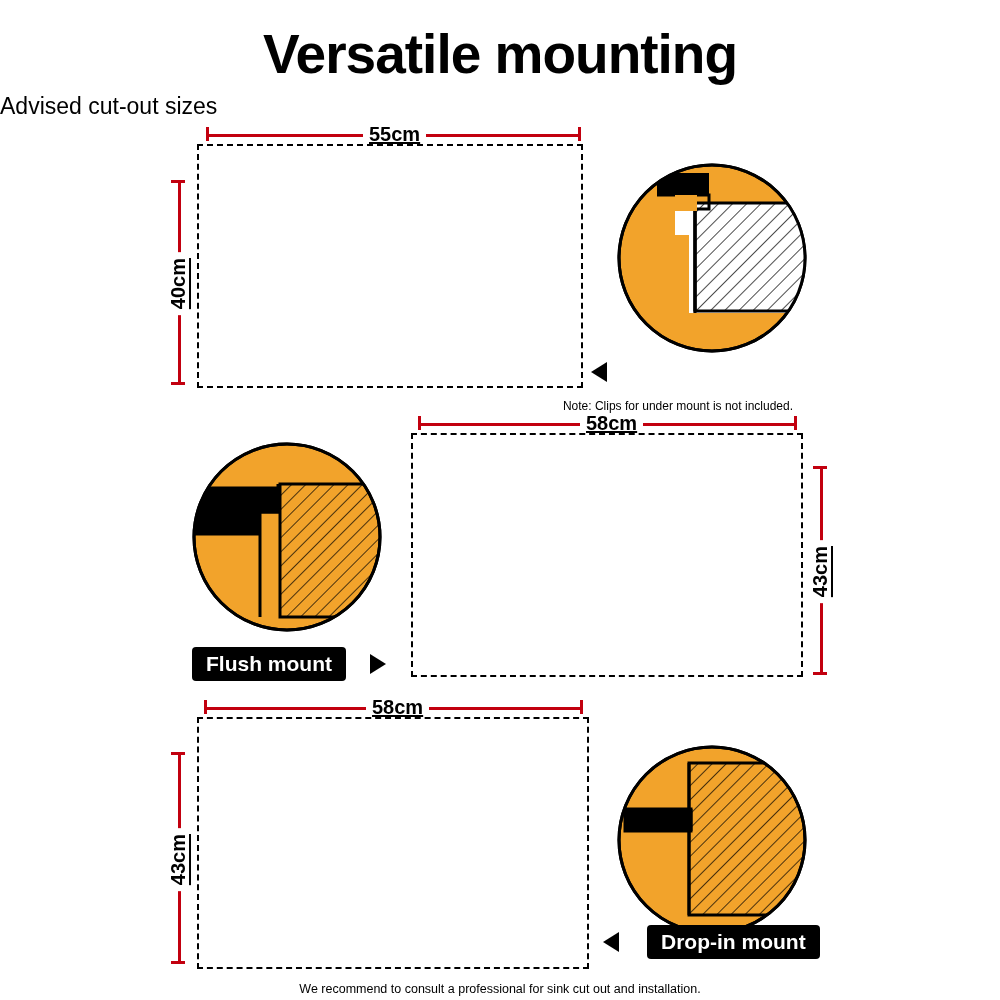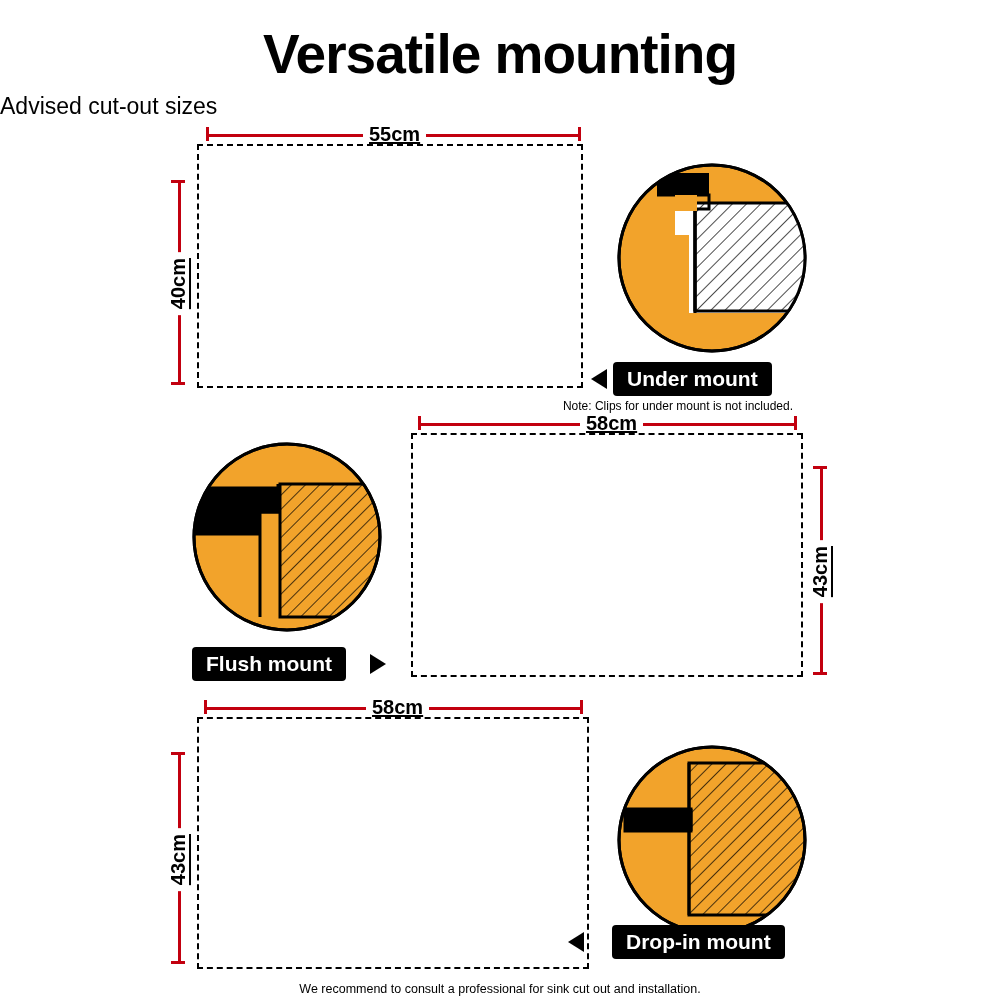--- a/index.html
+++ b/index.html
@@ -176,21 +176,20 @@
       <rect x="40" y="10" width="52" height="22" fill="#000000"></rect>
       <path d="M40,32 L92,32 L92,46 L78,46 L78,150" fill="none" stroke="#000" stroke-width="3"></path>
       <rect x="58" y="32" width="22" height="16" fill="#F2A32B"></rect>
     </g>
     <circle cx="95" cy="95" r="93" fill="none" stroke="#000" stroke-width="3"></circle>
   </svg>
 </div>
 
 <div class="callout" style="left:591px; top:362px;">
   <div class="arrow-left"></div>
-  <div class="tag">Under mount</div>
 </div>
 
 <div class="note-clip" style="right:207px; top:399px;margin-left:40px;">Note: Clips for under mount is not included.</div>
 
 <div class="cutout" style="left:411px; top:433px; width:392px; height:244px;"></div>
 
 <div class="dim-line-h" style="left:418px; top:423px; width:379px;"></div>
 <div class="dim-cap-h" style="left:418px; top:416px;"></div>
 <div class="dim-cap-h" style="left:794px; top:416px;"></div>
 <div class="dim-label" style="left:580px; top:413px;">58cm</div>
@@ -254,18 +253,18 @@
       <path d="M72,18 L190,18 L190,170 L72,170 Z" fill="url(#hatchDM)" stroke="#000" stroke-width="3"></path>
       <path d="M72,18 L72,170" fill="none" stroke="#000" stroke-width="3"></path>
 
       <rect x="8" y="64" width="66" height="22" fill="#000000" stroke="#000" stroke-width="3"></rect>
       <path d="M74,64 L74,86" fill="none" stroke="#000" stroke-width="3"></path>
     </g>
     <circle cx="95" cy="95" r="93" fill="none" stroke="#000" stroke-width="3"></circle>
   </svg>
 </div>
 
-<div class="callout" style="left:568px; top:925px;gap:28px;">
+<div class="callout" style="left:603px; top:925px;gap:28px;">
   <div class="arrow-left"></div>
   <div class="tag">Drop-in mount</div>
 </div>
 
 <div class="note-footer">We recommend to consult a professional for sink cut out and installation.</div>
 
 </body></html>

